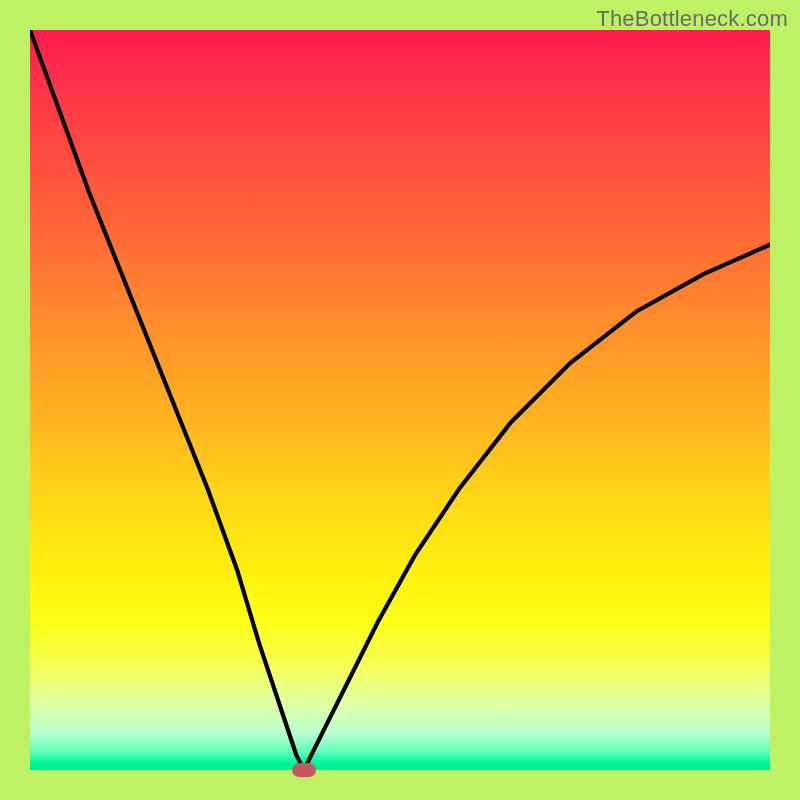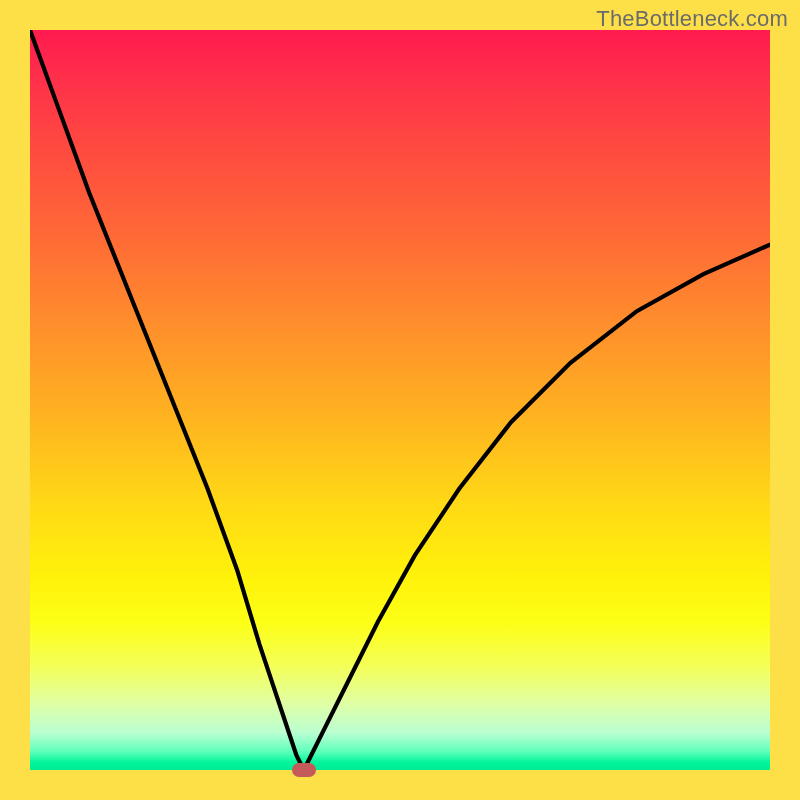--- a/index.html
+++ b/index.html
@@ -8,21 +8,21 @@
     width: 800px;
     height: 800px;
     background: #000;
     overflow: hidden;
     font-family: Arial, Helvetica, sans-serif;
   }
   .outer {
     position: relative;
     width: 800px;
     height: 800px;
-    background: #fde047;
+    background: #bef264;
   }
   .watermark {
     position: absolute;
     top: 6px;
     right: 12px;
     color: #6b6b6b;
     font-size: 22px;
     font-weight: 500;
     letter-spacing: 0.2px;
     z-index: 5;

